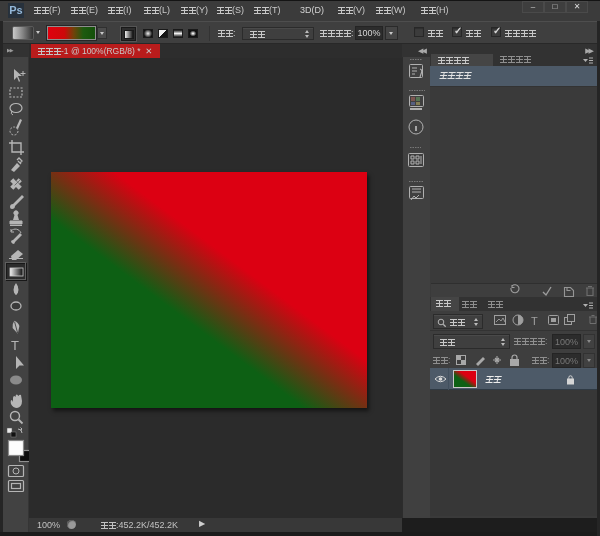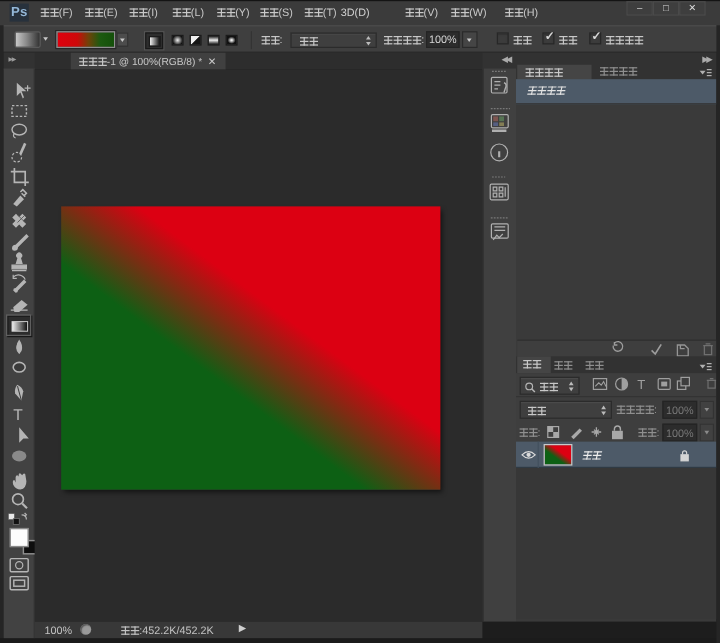--- a/index.html
+++ b/index.html
@@ -34,21 +34,21 @@
 .updn:before{content:"";position:absolute;left:0;top:0;width:0;height:0;border-left:2.5px solid transparent;border-right:2.5px solid transparent;border-bottom:3px solid #bbb;}
 .updn:after{content:"";position:absolute;left:0;bottom:0;width:0;height:0;border-left:2.5px solid transparent;border-right:2.5px solid transparent;border-top:3px solid #bbb;}
 .valbox{background:#2c2c2c;border:1px solid #242424;color:#d5d5d5;font-size:9px;text-align:center;}
 .arrbtn{background:#454545;border:1px solid #2a2a2a;}
 .arrbtn .darr{position:absolute;left:50%;top:50%;margin:-1.5px 0 0 -2.5px;}
 .cb{width:10px;height:10px;background:#3c3c3c;border:1px solid #272727;box-shadow:inset 0 1px 1px #2e2e2e;}
 .ck{position:absolute;left:1px;top:-3px;color:#d8d8d8;font-size:10px;font-weight:bold;}
 
 #tabrow{left:0;top:44px;width:600px;height:14px;background:#2d2d2d;}
 #tbhead{left:3px;top:44px;width:26px;height:13px;background:#323232;}
-#doctab{left:31px;top:44px;width:129px;height:14px;background:#404040;color:#c6c6c6;font-size:8.5px;line-height:14px;padding-left:6px;margin-left:28px;}
+#doctab{left:31px;top:44px;width:129px;height:14px;background:#b91c1c;color:#c6c6c6;font-size:8.5px;line-height:14px;padding-left:6px;}
 
 #leftedge{left:0;top:21px;width:3px;height:511px;background:#252525;}
 #toolbar{left:3px;top:57px;width:26px;height:475px;background:#424242;border-right:1px solid #353535;}
 #canvasarea{left:29px;top:58px;width:373px;height:460px;background:#2b2b2b;}
 #canvas{left:51px;top:172px;width:316px;height:236px;background:linear-gradient(to top right,#0d6014 0%,#0d6014 40%,#dc0012 60%,#dc0012 100%);box-shadow:2px 3px 4px rgba(0,0,0,.55);}
 #statusbar{left:29px;top:518px;width:373px;height:14px;background:#383838;color:#c2c2c2;font-size:9px;}
 #bottomedge{left:0;top:532px;width:600px;height:4px;background:#1b1b1b;}
 
 #iconstrip{left:402px;top:57px;width:28px;height:461px;background:#404040;border-left:1px solid #2c2c2c;}
 #dockhead{left:402px;top:44px;width:195px;height:13px;background:#323232;}
@@ -63,21 +63,21 @@
   <div class="abs" id="titlebar"></div>
   <div class="abs" id="pslogo">Ps</div>
 
   <div class="abs menu" style="left:33px"><i class="c"></i><i class="c"></i><span class="txt">(F)</span></div>
   <div class="abs menu" style="left:70px"><i class="c"></i><i class="c"></i><span class="txt">(E)</span></div>
   <div class="abs menu" style="left:107px"><i class="c"></i><i class="c"></i><span class="txt">(I)</span></div>
   <div class="abs menu" style="left:143px"><i class="c"></i><i class="c"></i><span class="txt">(L)</span></div>
   <div class="abs menu" style="left:180px"><i class="c"></i><i class="c"></i><span class="txt">(Y)</span></div>
   <div class="abs menu" style="left:216px"><i class="c"></i><i class="c"></i><span class="txt">(S)</span></div>
   <div class="abs menu" style="left:253px"><i class="c"></i><i class="c"></i><span class="txt">(T)</span></div>
-  <div class="abs menu txt" style="left:284px;top:6px">3D(D)</div>
+  <div class="abs menu txt" style="left:300px;top:6px">3D(D)</div>
   <div class="abs menu" style="left:337px"><i class="c"></i><i class="c"></i><span class="txt">(V)</span></div>
   <div class="abs menu" style="left:375px"><i class="c"></i><i class="c"></i><span class="txt">(W)</span></div>
   <div class="abs menu" style="left:420px"><i class="c"></i><i class="c"></i><span class="txt">(H)</span></div>
   <div class="abs winbtn" style="left:522px">–</div>
   <div class="abs winbtn" style="left:544px">□</div>
   <div class="abs winbtn" style="left:566px">✕</div>
 
   <div class="abs" id="opts">
     <div class="abs" id="presetbtn"></div>
     <div class="abs darr" id="presetarr"></div>

